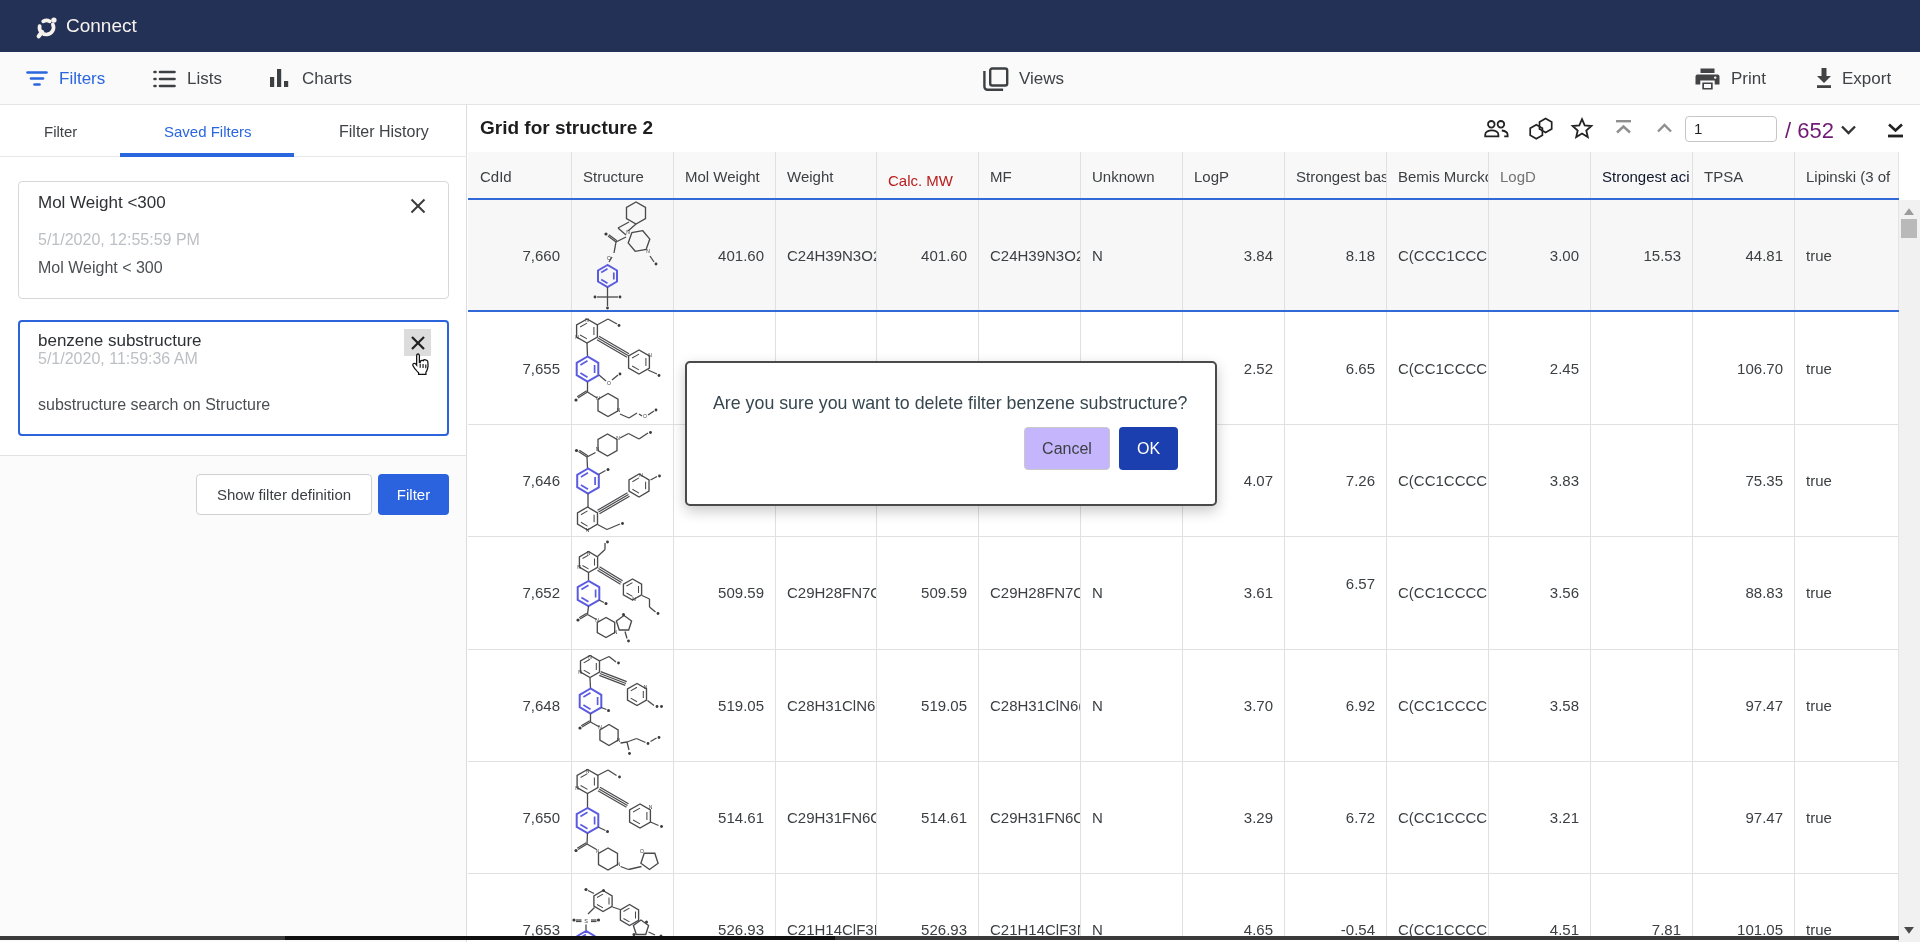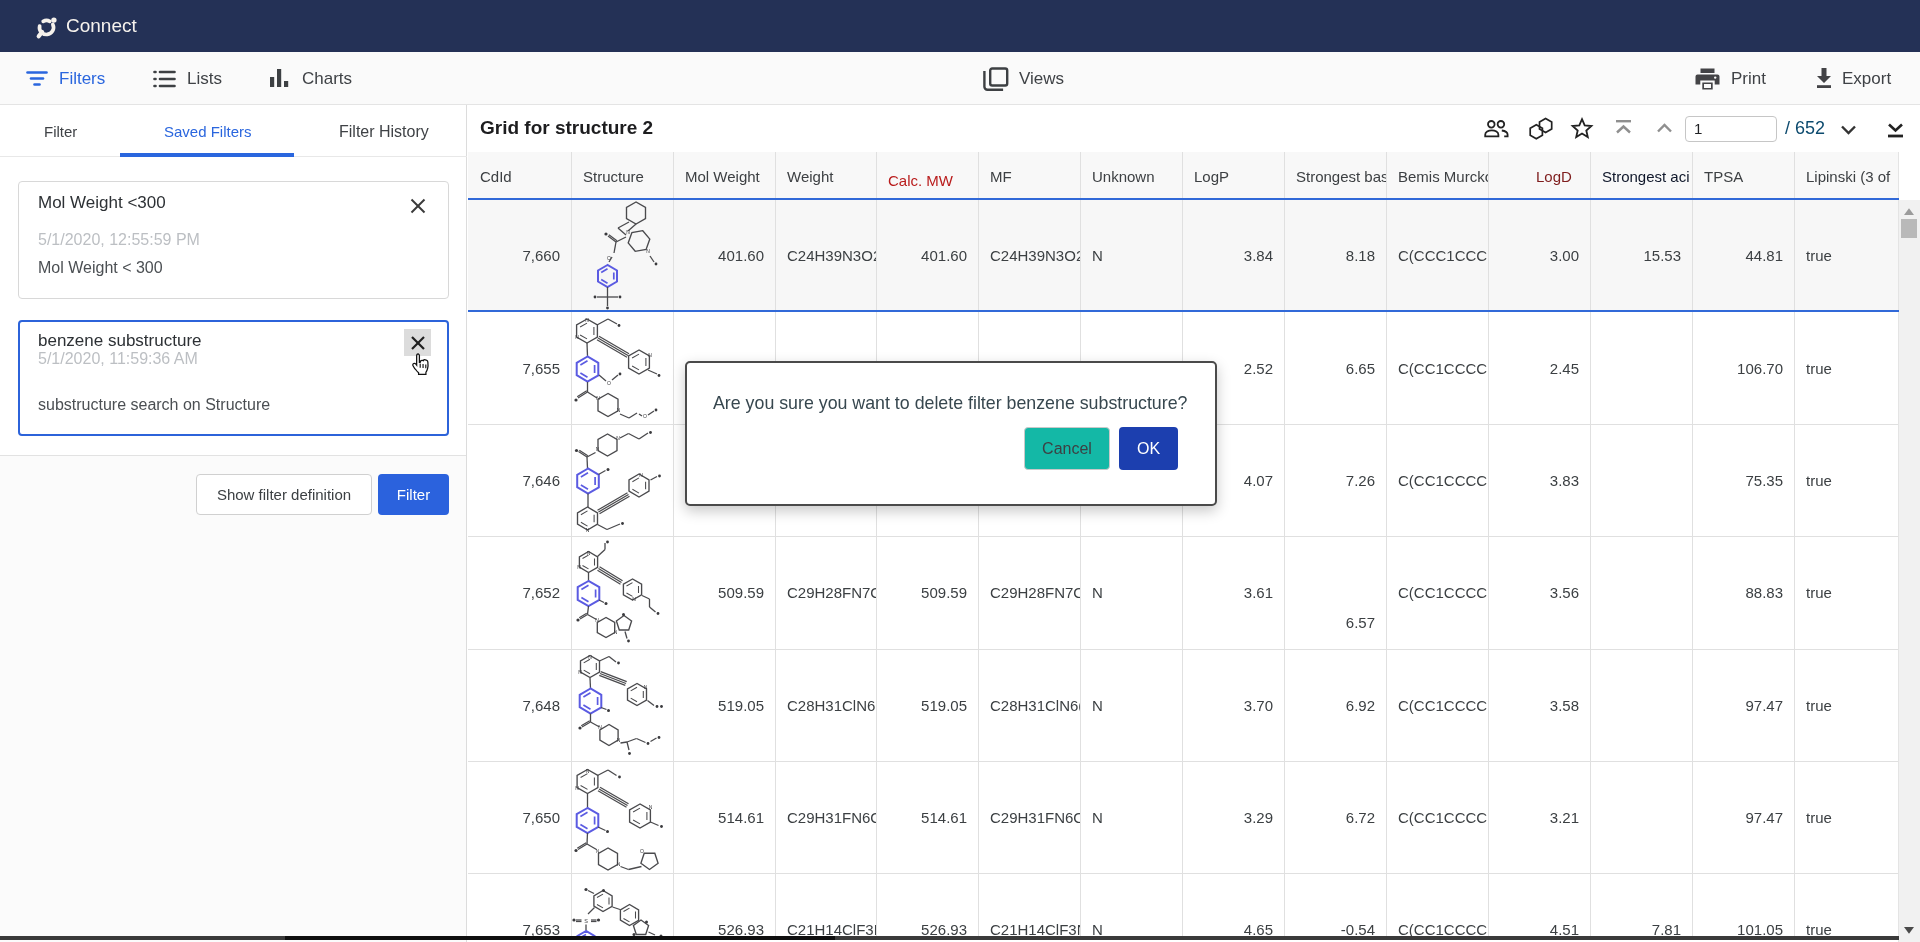--- a/index.html
+++ b/index.html
@@ -128,21 +128,21 @@
 <g stroke="#8f8f8f" fill="none">
       <line x1="2" y1="2.2" x2="17" y2="2.2" stroke-width="2.4"></line>
 <path d="M3 13.5l6.5-6 6.5 6" stroke-width="2.4"></path>
     </g>
   </svg>
 <svg style="left:1656px;top:122px" width="17" height="12" viewBox="0 0 17 12">
 <path d="M2 9.5L8.5 3l6.5 6.5" fill="none" stroke="#8f8f8f" stroke-width="2.4"></path>
   </svg>
 <div class="" style="left:1685px;top:116px;width:92px;height:26px;background:#fff;border:1px solid #c6c6c6;border-radius:4px;"></div>
 <div class="txt" style="left:1694px;top:120px;font-size:15px;color:#202124">1</div>
-<div class="txt" style="left:1785px;top:118px;font-size:18px;color:#0c4a6e">/ 652</div>
+<div class="txt" style="left:1785px;top:118px;font-size:22px;color:#701a75">/ 652</div>
 <svg style="left:1840px;top:124px" width="17" height="12" viewBox="0 0 17 12">
 <path d="M2 2.5L8.5 9l6.5-6.5" fill="none" stroke="#333" stroke-width="2.4"></path>
   </svg>
 <svg style="left:1886px;top:120px" width="19" height="19" viewBox="0 0 19 19">
 <g stroke="#222" fill="none">
       <path d="M3 4.5l6.5 6 6.5-6" stroke-width="2.6"></path>
 <line x1="2" y1="16" x2="17" y2="16" stroke-width="2.8"></line>
     </g>
   </svg>
 <div class="" style="left:468px;top:152px;width:1452px;height:48px;background:#f8f8f8;"></div>
@@ -163,21 +163,21 @@
 <div class="cellt" style="left:480px;top:168px;width:91px;color:#3d4043">CdId</div>
 <div class="cellt" style="left:583px;top:168px;width:90px;color:#3d4043">Structure</div>
 <div class="cellt" style="left:685px;top:168px;width:90px;color:#3d4043">Mol Weight</div>
 <div class="cellt" style="left:787px;top:168px;width:89px;color:#3d4043">Weight</div>
 <div class="cellt" style="left:888px;top:172px;width:90px;color:#b91c1c">Calc. MW</div>
 <div class="cellt" style="left:990px;top:168px;width:90px;color:#3d4043">MF</div>
 <div class="cellt" style="left:1092px;top:168px;width:90px;color:#3d4043">Unknown</div>
 <div class="cellt" style="left:1194px;top:168px;width:90px;color:#3d4043">LogP</div>
 <div class="cellt" style="left:1296px;top:168px;width:90px;color:#3d4043">Strongest bas</div>
 <div class="cellt" style="left:1398px;top:168px;width:90px;color:#3d4043">Bemis Murcko</div>
-<div class="cellt" style="left:1536px;top:168px;width:90px;color:#7f1d1d">LogD</div>
+<div class="cellt" style="left:1500px;top:168px;width:90px;color:#737373">LogD</div>
 <div class="cellt" style="left:1602px;top:168px;width:90px;color:#0f172a">Strongest aci</div>
 <div class="cellt" style="left:1704px;top:168px;width:90px;color:#3d4043">TPSA</div>
 <div class="cellt" style="left:1806px;top:168px;width:93px;color:#3d4043">Lipinski (3 of</div>
 <div class="" style="left:468px;top:198px;width:1431px;height:2px;background:#3169d8;z-index:5;"></div>
 <div class="" style="left:468px;top:310.4px;width:1431px;height:2px;background:#3169d8;z-index:5;"></div>
 <div class="" style="left:468px;top:423.8px;width:1431px;height:1px;background:#e0e0e0;"></div>
 <div class="" style="left:468px;top:536.2px;width:1431px;height:1px;background:#e0e0e0;"></div>
 <div class="" style="left:468px;top:648.6px;width:1431px;height:1px;background:#e0e0e0;"></div>
 <div class="" style="left:468px;top:761.0px;width:1431px;height:1px;background:#e0e0e0;"></div>
 <div class="" style="left:468px;top:873.4px;width:1431px;height:1px;background:#e0e0e0;"></div>
@@ -310,21 +310,21 @@
       <path d="M68.0 52.9L61.4 56.7 M61.4 64.3L68.0 68.1 M74.6 64.3L74.6 56.7" fill="none" stroke="#4a4a4d" stroke-width="1.05"></path>
       <text x="70" y="52" font-size="5" fill="#3a3a3d" font-family="Liberation Sans, sans-serif" text-anchor="middle">N</text>
       <line x1="79.5" y1="55" x2="86" y2="51.5" stroke="#4a4a4d" stroke-width="1.3"></line>
       <circle cx="88.5" cy="51" r="1.4" fill="#3a3a3d"></circle>
     </svg>
   </div>
 <div class="num" style="left:468px;top:584.4px;width:92px">7,652</div>
 <div class="num" style="left:673px;top:584.4px;width:91px">509.59</div>
 <div class="num" style="left:876px;top:584.4px;width:91px">509.59</div>
 <div class="num" style="left:1182px;top:584.4px;width:91px">3.61</div>
-<div class="num" style="left:1284px;top:614px;width:91px">6.57</div>
+<div class="num" style="left:1284px;top:575px;width:91px">6.57</div>
 <div class="num" style="left:1488px;top:584.4px;width:91px">3.56</div>
 <div class="num" style="left:1692px;top:584.4px;width:91px">88.83</div>
 <div class="cellt" style="left:787px;top:584.4px;width:89px">C29H28FN7O</div>
 <div class="cellt" style="left:990px;top:584.4px;width:90px">C29H28FN7O</div>
 <div class="cellt" style="left:1092px;top:584.4px;width:90px">N</div>
 <div class="cellt" style="left:1398px;top:584.4px;width:90px">C(CC1CCCCC</div>
 <div class="cellt" style="left:1806px;top:584.4px;width:93px">true</div>
 <div style="left:571px;top:537.2px;width:102px;height:112.4px;overflow:hidden">
     <svg width="102" height="112" viewBox="0 0 102 112">
       <polygon points="17.5,14.5 8.4,19.8 8.4,30.2 17.5,35.5 26.6,30.3 26.6,19.8" fill="none" stroke="#4a4a4d" stroke-width="1.35"></polygon>
@@ -509,13 +509,13 @@
 <div class="" style="left:1898px;top:200px;width:22px;height:742px;background:#f1f1f1;border-left:1px solid #e4e4e4;"></div>
 <svg style="left:1903px;top:207px" width="12" height="9" viewBox="0 0 12 9">
     <path d="M6 1.2L11 8H1z" fill="#9b9b9b"></path>
   </svg>
 <div class="" style="left:1901px;top:219px;width:16px;height:19px;background:#b9b9b9;"></div>
 <svg style="left:1903px;top:926px" width="12" height="9" viewBox="0 0 12 9">
     <path d="M6 7.8L1 1h10z" fill="#4a4a4a"></path>
   </svg>
 <div class="" style="left:685px;top:361px;width:532px;height:145px;background:#fff;border:2px solid #4a4a4a;border-radius:5px;box-shadow:0 5px 14px rgba(0,0,0,0.22);z-index:20;"></div>
 <div class="txt" style="left:713px;top:393px;font-size:17.8px;color:#37474f;z-index:21">Are you sure you want to delete filter benzene substructure?</div>
-<div class="" style="left:1024px;top:427px;width:86px;height:43px;background:#14b8a6;border:1px solid #c9c9c9;border-radius:4px;color:#3c4043;font-size:16px;line-height:41px;text-align:center;z-index:21;">Cancel</div>
+<div class="" style="left:1024px;top:427px;width:86px;height:43px;background:#c4b5fd;border:1px solid #c9c9c9;border-radius:4px;color:#3c4043;font-size:16px;line-height:41px;text-align:center;z-index:21;">Cancel</div>
 <div class="" style="left:1119px;top:427px;width:59px;height:43px;background:#1c3faf;border-radius:4px;color:#fff;font-size:16px;line-height:43px;text-align:center;z-index:21;">OK</div>
 </body></html>

